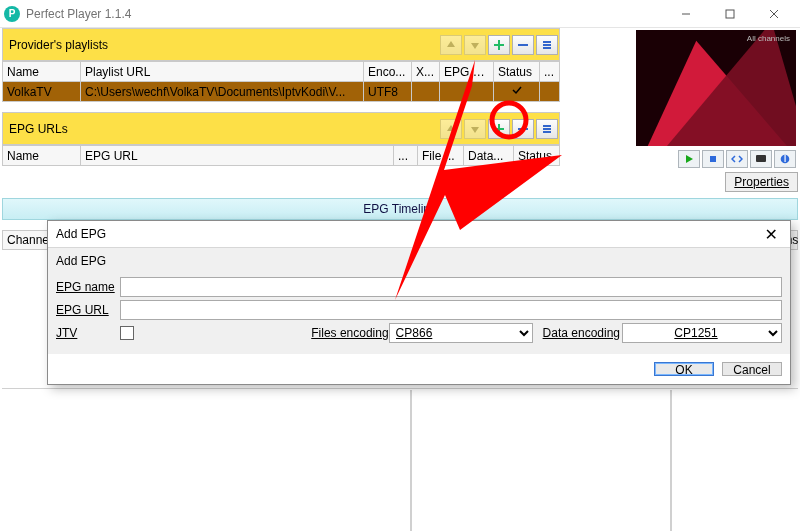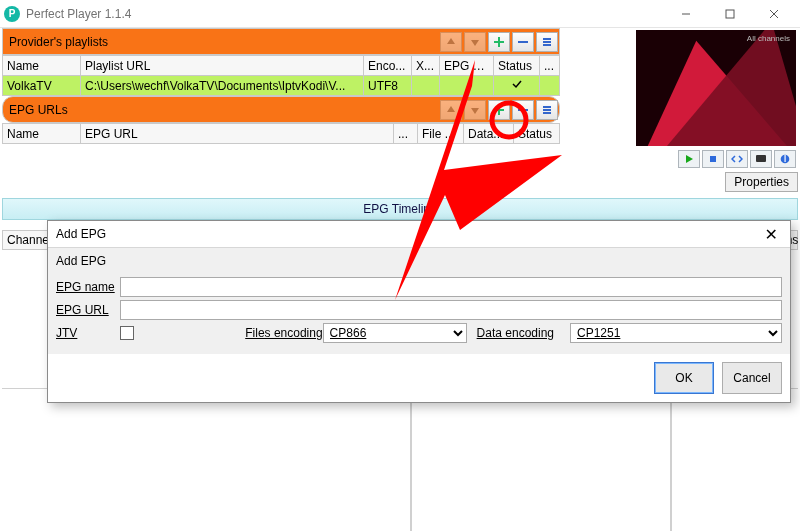--- a/index.html
+++ b/index.html
@@ -8,30 +8,30 @@
   
   .titlebar { height: 28px; display: flex; align-items: center; padding: 0 4px; border-bottom: 1px solid #e5e5e5; }
   .titlebar .app-icon { width: 16px; height: 16px; border-radius: 50%; background: #14b8a6; color: #fff; font-size: 10px; display: flex; align-items: center; justify-content: center; margin-right: 6px; font-weight: bold;}
   .titlebar .app-title { color: #737373; }
   .titlebar .spacer { flex: 1; }
   .titlebar .winbtn { width: 44px; height: 28px; display: flex; align-items: center; justify-content: center; color: #555; }
   .titlebar .winbtn svg { width: 10px; height: 10px; }
 
   .main { display: flex; }
   .leftcol { width: 562px; padding: 0 2px; }
-  .rightcol { width: 236px; padding: 2px 2px 0 6px; display:flex; flex-direction:column; align-items:flex-start; }
-
-  .section-hdr { display: flex; align-items: center; background: #f97316; border: 1px solid #c9c9c9; height: 27px; }
+  .rightcol { width: 236px; padding: 2px 2px 0 6px; display:flex; flex-direction:column; align-items:flex-start;text-decoration:underline; }
+
+  .section-hdr { display: flex; align-items: center; background: #fde047; border: 1px solid #c9c9c9; height: 33px; }
   .section-hdr .lbl { padding: 2px 6px; flex:1; }
   .toolbtn { width: 22px; height: 20px; border: 1px solid #b0b0b0; background: linear-gradient(#fdfdfd,#e6e6e6); margin: 0 1px; display:flex; align-items:center; justify-content:center; }
   .toolbtn.disabled { opacity: .45; }
   .toolbtn svg { width: 12px; height: 12px; }
 
   table.grid { width: 100%; border-collapse: collapse; table-layout: fixed; }
-  table.grid th, table.grid td { border: 1px solid #c9c9c9; padding: 2px 4px; height: 20px; text-align: left; font-weight: normal; white-space: nowrap; overflow: hidden; text-overflow: ellipsis; background:#bef264;}
+  table.grid th, table.grid td { border: 1px solid #c9c9c9; padding: 2px 4px; height: 20px; text-align: left; font-weight: normal; white-space: nowrap; overflow: hidden; text-overflow: ellipsis; background:#a16207;}
   table.grid th { background: #f7f7f7; }
 
   .preview { width: 160px; height: 116px; background: #1a0005; position: relative; overflow: hidden; margin-left: auto; }
   .preview .tri1 { position:absolute; left:-20px; top:10px; width:0;height:0; border-left:90px solid transparent; border-right:90px solid transparent; border-bottom:140px solid #d11a3a; transform: rotate(-8deg); }
   .preview .tri2 { position:absolute; left:40px; top:-10px; width:0;height:0; border-left:80px solid transparent; border-right:80px solid transparent; border-bottom:150px solid #7b0e24; transform: rotate(12deg); opacity:.9;}
   .preview .cap { position:absolute; top:4px; right:6px; font-size:8px; color:#bbb; }
   .preview-controls { display:flex; gap:2px; margin-top:4px; margin-left:auto; width:160px; justify-content:flex-end; }
   .preview-controls .pc { width:22px; height:18px; border:1px solid #aeb5bb; background:#eef2f5; display:flex; align-items:center; justify-content:center; }
   .pc.play svg{fill:#17a81a;} .pc.stop svg{fill:#2e6adb;} .pc.code svg{stroke:#2e6adb;} .pc.screen svg{fill:#333;} .pc.info svg{fill:#2e6adb;}
 
@@ -53,21 +53,21 @@
   .dialog .dlg-title { display:flex; align-items:center; height:26px; padding:0 8px; font-size:13px; }
   .dialog .dlg-title .x { margin-left:auto; font-size:16px; padding:0 4px; cursor:default;}
   .dialog .dlg-body { background:#f0f0f0; border-top:1px solid #d7d7d7; padding:4px 8px 8px 8px; }
   .dialog .sub { font-size:12px; padding:2px 0 6px 0; }
   .dialog .row { display:flex; align-items:center; margin:3px 0;text-decoration:underline; }
   .dialog .row label { width:64px; }
   .dialog input[type=text] { flex:1; height:20px; border:1px solid #aaa; background:#fff; padding:0 4px; }
   .dialog select { height:20px; border:1px solid #aaa; background:#fff; padding:0 2px; }
   .dialog .chk { width:14px; height:14px; border:1px solid #666; background:#fff; display:inline-block;}
   .dlg-buttons { display:flex; justify-content:flex-end; gap:8px; padding:8px; }
-  .dlg-buttons button { min-width:60px; height:32px; border:1px solid #adadad; background:#e9e9e9; }
+  .dlg-buttons button { min-width:60px; height:14px; border:1px solid #adadad; background:#e9e9e9; }
   .dlg-buttons button.ok { border:1px solid #3a76d0; box-shadow: inset 0 0 0 1px #7ab7ff; }
 
   
   .anno { position:absolute; left:0; top:0; pointer-events:none; }
 </style>
 </head>
 <body>
 
 <div class="titlebar">
   <div class="app-icon">P</div>
@@ -152,21 +152,21 @@
         <td></td>
         <td></td>
         <td style="text-align:center;"><svg width="12" height="12" viewBox="0 0 12 12">
                 <path d="M2 6 L5 9 L10 3" stroke="#000" stroke-width="1.5" fill="none"></path>
               </svg></td>
         <td></td>
       </tr>
     </tbody>
       </table>
 
-    <div class="section-hdr" style="border-radius:11px;">
+    <div class="section-hdr" style="margin-top:10px;">
       <span class="lbl">EPG URLs</span>
       <div class="toolbtn disabled">
           <svg viewBox="0 0 12 12">
             <path d="M6 2 L10 8 H2 Z" fill="#777"></path>
           </svg>
         </div>
       <div class="toolbtn disabled">
           <svg viewBox="0 0 12 12">
             <path d="M6 10 L10 4 H2 Z" fill="#777"></path>
           </svg>
@@ -280,22 +280,22 @@
     </div>
     <div class="row">
       <label>JTV</label>
       <span class="chk"></span>
       <span style="flex:1"></span>
       <span style="margin-right:0;">Files encoding</span>
       <select style="width:144px;">
         <option>CP866</option>
       </select>
       <span style="width:10px"></span>
-      <span style="margin-right:16px;">Data encoding</span>
-      <select style="width:212px;">
+      <span style="margin-right:2px;">Data encoding</span>
+      <select style="width:160px;text-align:center;">
         <option>CP1251</option>
       </select>
     </div>
   </div>
   <div class="dlg-buttons">
     <button class="ok">OK</button>
     <button>Cancel</button>
   </div>
 </div>
 

